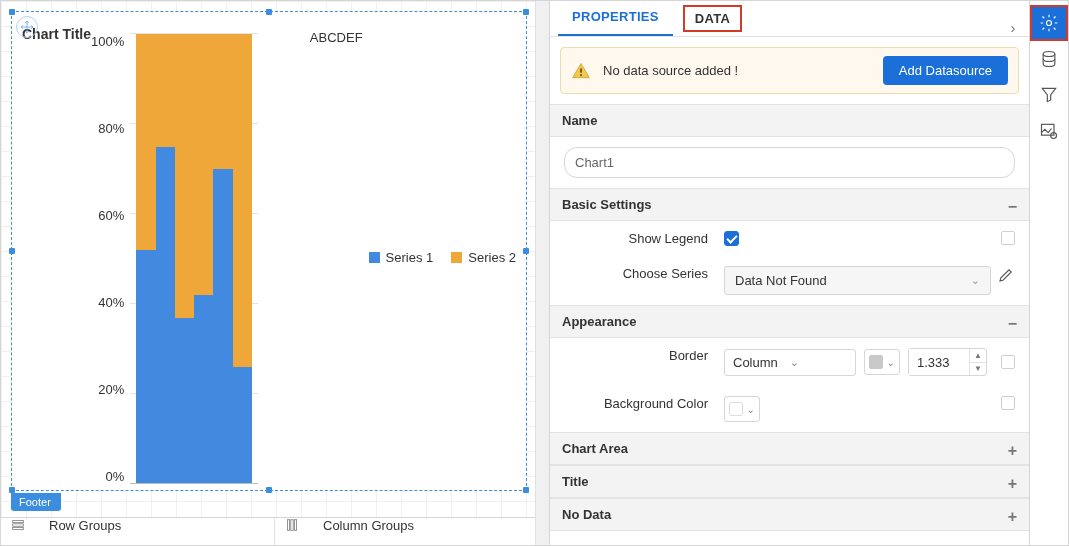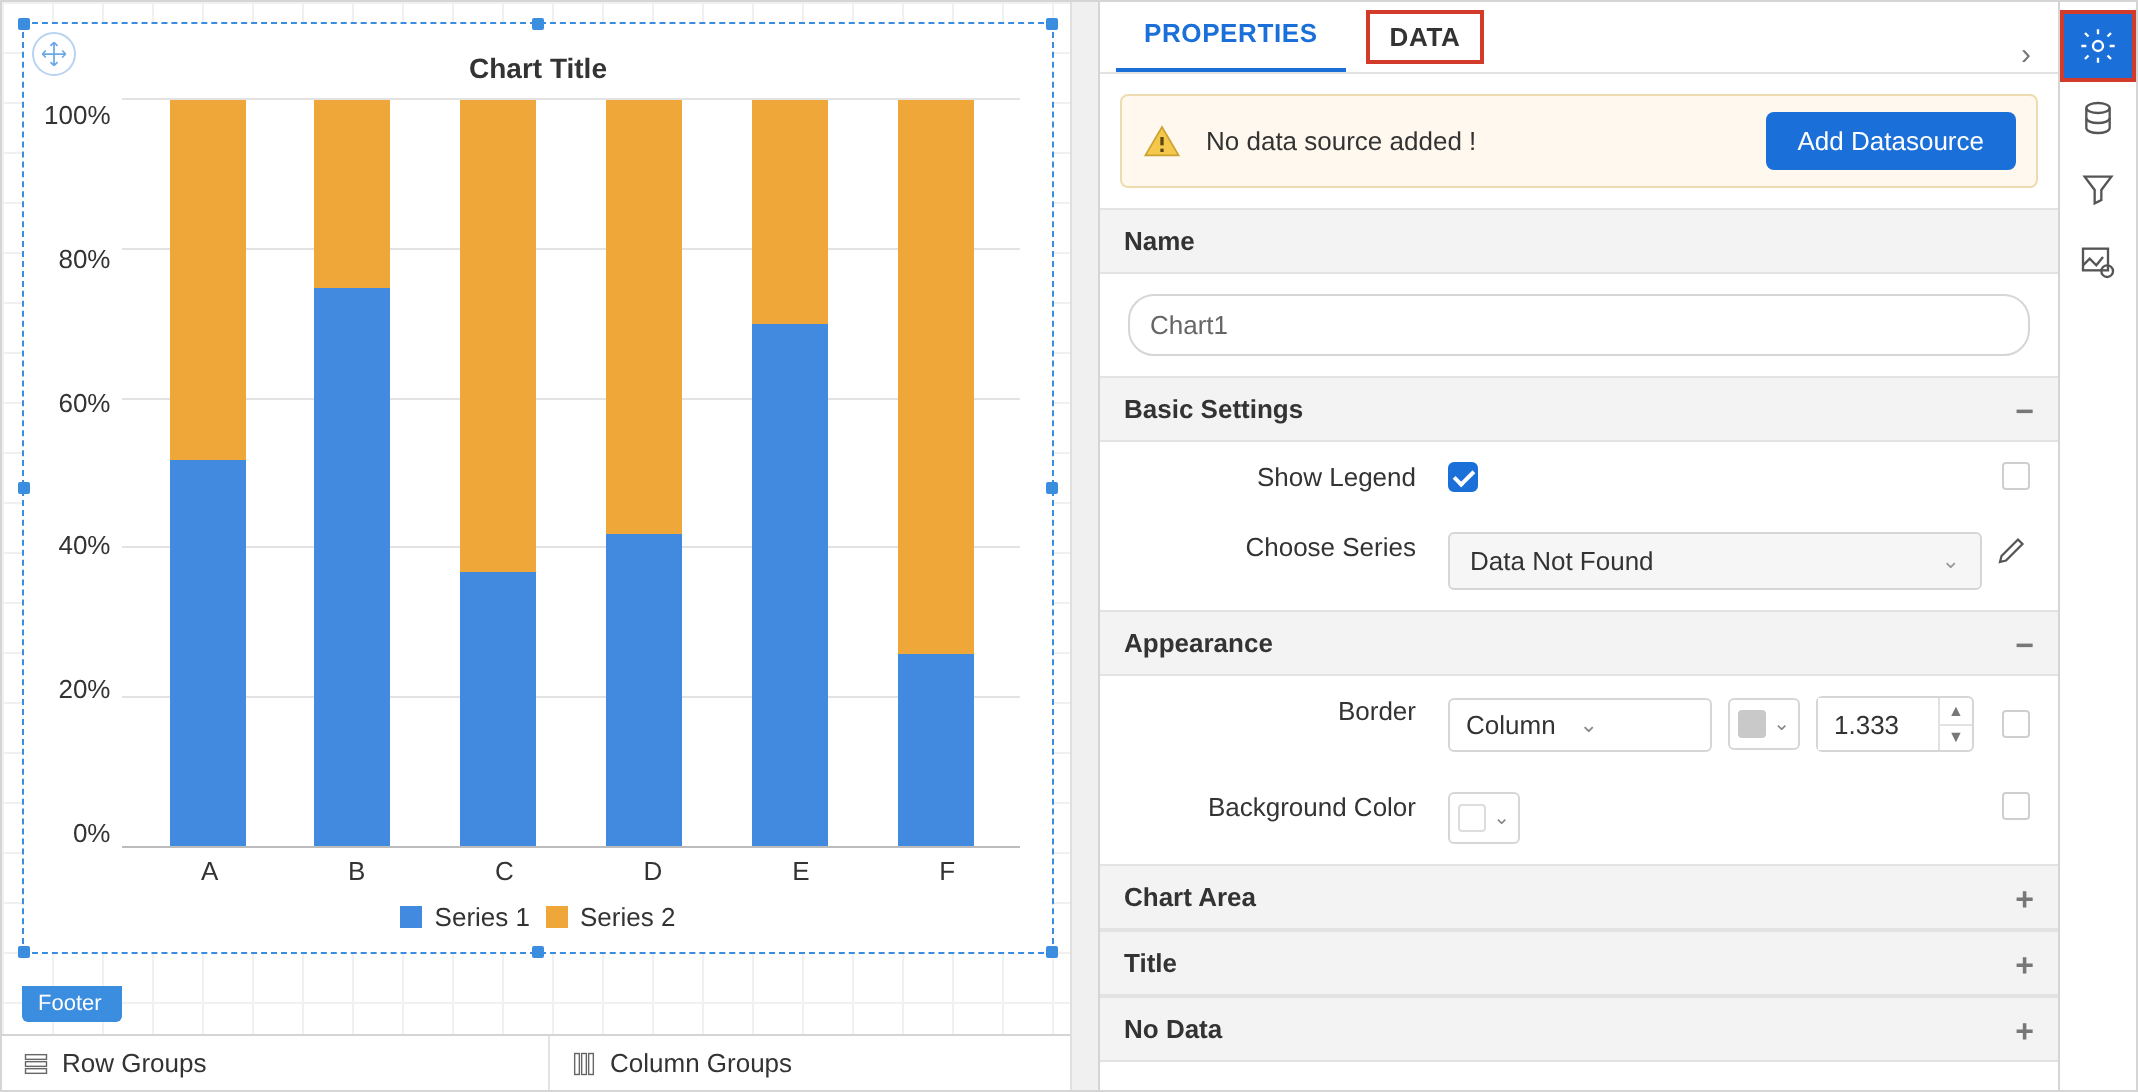--- a/index.html
+++ b/index.html
@@ -5,46 +5,46 @@
 *{box-sizing:border-box;margin:0;padding:0;font-family:"Segoe UI",Arial,sans-serif;font-size:13px;color:#333}
 body{background:#fff}
 .app{display:flex;width:1069px;height:546px;border:1px solid #d5d5d5;overflow:hidden}
 
 .canvas-area{flex:1;display:flex;flex-direction:column;border-right:1px solid #d5d5d5;background:#fcfcfc;position:relative}
 .scroll-pad{position:absolute;right:0;top:0;bottom:0;width:14px;background:#f0f0f0;border-left:1px solid #e0e0e0}
 .design-surface{flex:1;padding:10px 22px 6px 10px;background:
  linear-gradient(#f0f0f0 1px,transparent 1px) 0 0/100% 25px,
  linear-gradient(90deg,#f0f0f0 1px,transparent 1px) 0 0/25px 100%,
  #fff;display:flex;flex-direction:column}
-.chart-box{flex:1;border:1px dashed #3b8de0;position:relative;background:#fff;display:flex;flex-direction:column;padding:14px 10px 6px 10px}
+.chart-box{flex:1;border:1px dashed #3b8de0;position:relative;background:#fff;display:flex;flex-direction:row;padding:14px 10px 6px 10px}
 .move-handle{position:absolute;left:4px;top:4px;width:22px;height:22px;border:1px solid #b7d3f0;border-radius:50%;display:flex;align-items:center;justify-content:center}
 .move-handle svg{width:14px;height:14px;stroke:#6da8e6;stroke-width:1.5;fill:none}
 .sel-dot{position:absolute;width:6px;height:6px;background:#3b8de0;border-radius:1px}
 .sd-tl{left:-3px;top:-3px}.sd-tm{left:50%;top:-3px;margin-left:-3px}.sd-tr{right:-3px;top:-3px}
 .sd-ml{left:-3px;top:50%;margin-top:-3px}.sd-mr{right:-3px;top:50%;margin-top:-3px}
 .sd-bl{left:-3px;bottom:-3px}.sd-bm{left:50%;bottom:-3px;margin-left:-3px}.sd-br{right:-3px;bottom:-3px}
 .chart-title{text-align:center;font-weight:600;font-size:14px}
 .plot{flex:1;display:flex;margin-top:8px}
 .yaxis{display:flex;flex-direction:column;justify-content:space-between;align-items:flex-end;padding-right:6px;font-size:11px;color:#555;height:100%}
 .grid{flex:1;position:relative;margin-right:6px}
 .gline{position:absolute;left:0;right:0;border-top:1px solid #e3e3e3}
 .axis-line{position:absolute;left:0;bottom:0;right:0;border-top:1px solid #bcbcbc}
 .bars{position:absolute;left:0;right:0;top:0;bottom:0;display:flex;align-items:flex-end;justify-content:space-around;padding:0 6px}
 .stack{width:38px;height:100%;position:relative}
 .seg{position:absolute;left:0;right:0}
 .s1{background:#418ae0}
 .s2{background:#efa739}
 .xaxis{display:flex;justify-content:space-around;padding:4px 6px 0 46px;font-size:11px;color:#444}
-.legend{display:flex;justify-content:center;gap:8px;padding:8px 0 4px 0;font-size:12px}
+.legend{display:flex;justify-content:center;gap:18px;padding:8px 0 4px 0;font-size:12px}
 .legend span{display:flex;align-items:center;gap:6px}
 .swatch{width:11px;height:11px}
-.footer-tag{width:50px;background:#3b8de0;color:#fff;font-size:11px;padding:3px 8px;border-radius:0 0 3px 3px;margin-top:16px}
+.footer-tag{width:50px;background:#3b8de0;color:#fff;font-size:11px;padding:3px 8px;border-radius:0 0 3px 3px;margin-top:2px}
 
 .groups-bar{height:28px;border-top:1px solid #d5d5d5;display:flex;background:#fff}
-.grp{flex:1;display:flex;align-items:center;gap:6px;padding:0 10px;border-right:1px solid #e3e3e3;color:#333;font-size:13px}
+.grp{flex:1;display:flex;gap:24px;padding:0 10px;border-right:1px solid #e3e3e3;color:#333;font-size:13px}
 .grp svg{width:14px;height:14px;stroke:#666;fill:none;stroke-width:1.2}
 
 .panel{width:480px;display:flex;flex-direction:column;border-right:1px solid #d5d5d5}
 .tabs{display:flex;border-bottom:1px solid #e2e2e2;padding:0 8px;align-items:flex-end;height:36px}
 .tab{padding:8px 14px 10px 14px;font-size:13px;font-weight:600;letter-spacing:.3px;cursor:pointer}
 .tab.active{color:#1a6fd8;border-bottom:2px solid #1a6fd8}
 .tab.boxed{border:2px solid #d23a2a;color:#333;margin-left:10px;margin-bottom:4px;padding:4px 10px}
 .chev-r{margin-left:auto;margin-right:-2px;width:20px;display:flex;justify-content:center;color:#777;font-size:15px}
 .alert-row{display:flex;align-items:center;gap:12px;background:#fef8ee;border:1px solid #ecdcae;border-radius:4px;margin:10px;padding:8px 10px}
 .alert-icon{width:20px;height:20px}

